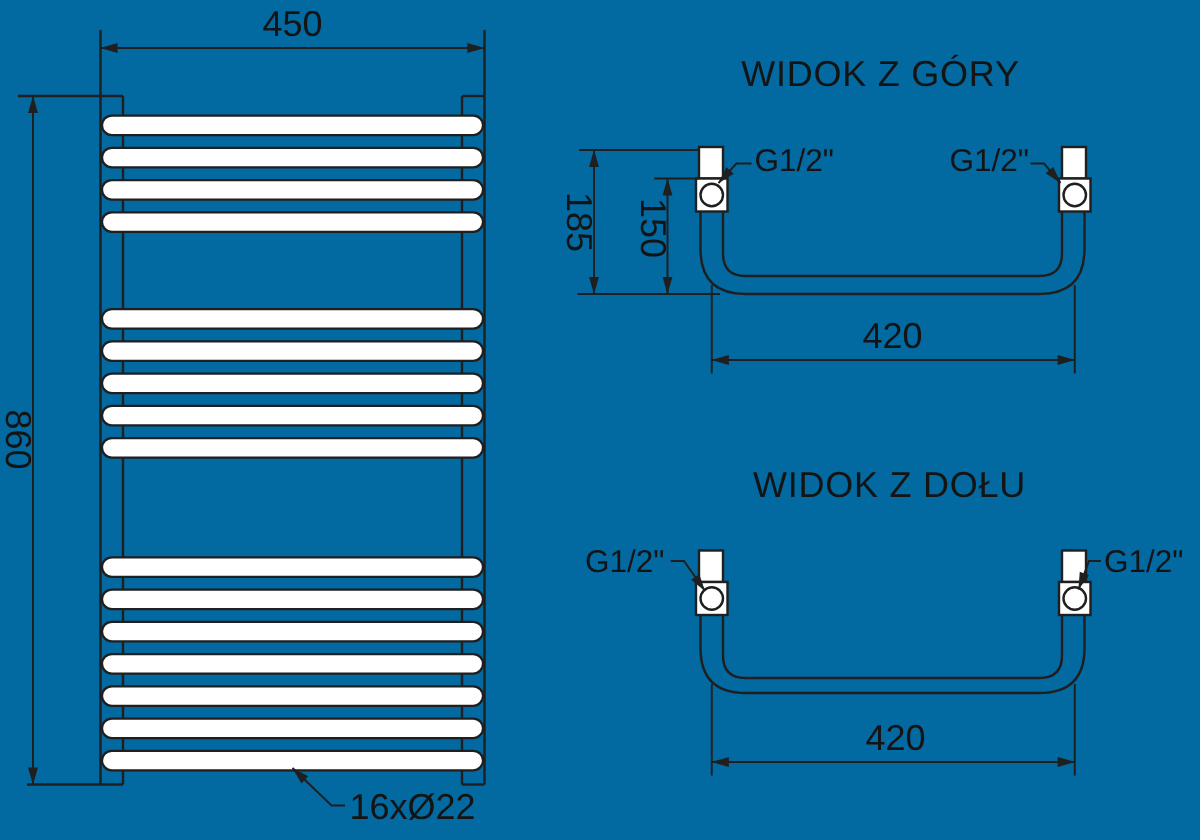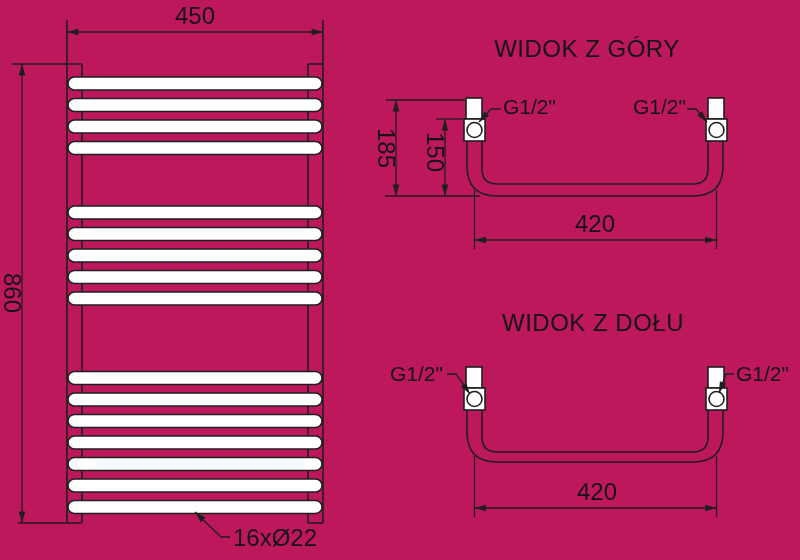--- a/index.html
+++ b/index.html
@@ -1,16 +1,16 @@
 <!DOCTYPE html>
 <html><head>
 <meta charset="utf-8">
 <style>
   html,body{margin:0;padding:0;background:#ffffff;}
-  #stage{position:relative;width:800px;height:560px;background:#be185d;overflow:hidden;}
+  #stage{position:relative;width:800px;height:560px;background:#0369a1;overflow:hidden;}
   svg{display:block;}
   .ln{stroke:#1f1f1f;stroke-width:1.6;fill:none;}
   .thin{stroke:#1f1f1f;stroke-width:1.3;fill:none;}
   .rail{stroke:#1f1f1f;stroke-width:1.5;fill:#ffffff;}
   .part{stroke:#1f1f1f;stroke-width:1.6;fill:#ffffff;}
   text{font-family:"Liberation Sans","DejaVu Sans",sans-serif;fill:#141414;}
   .dim{font-size:24px;}
   .title{font-size:24px;letter-spacing:0.5px;}
   .thread{font-size:21px;}
   .mid{text-anchor:middle;}

